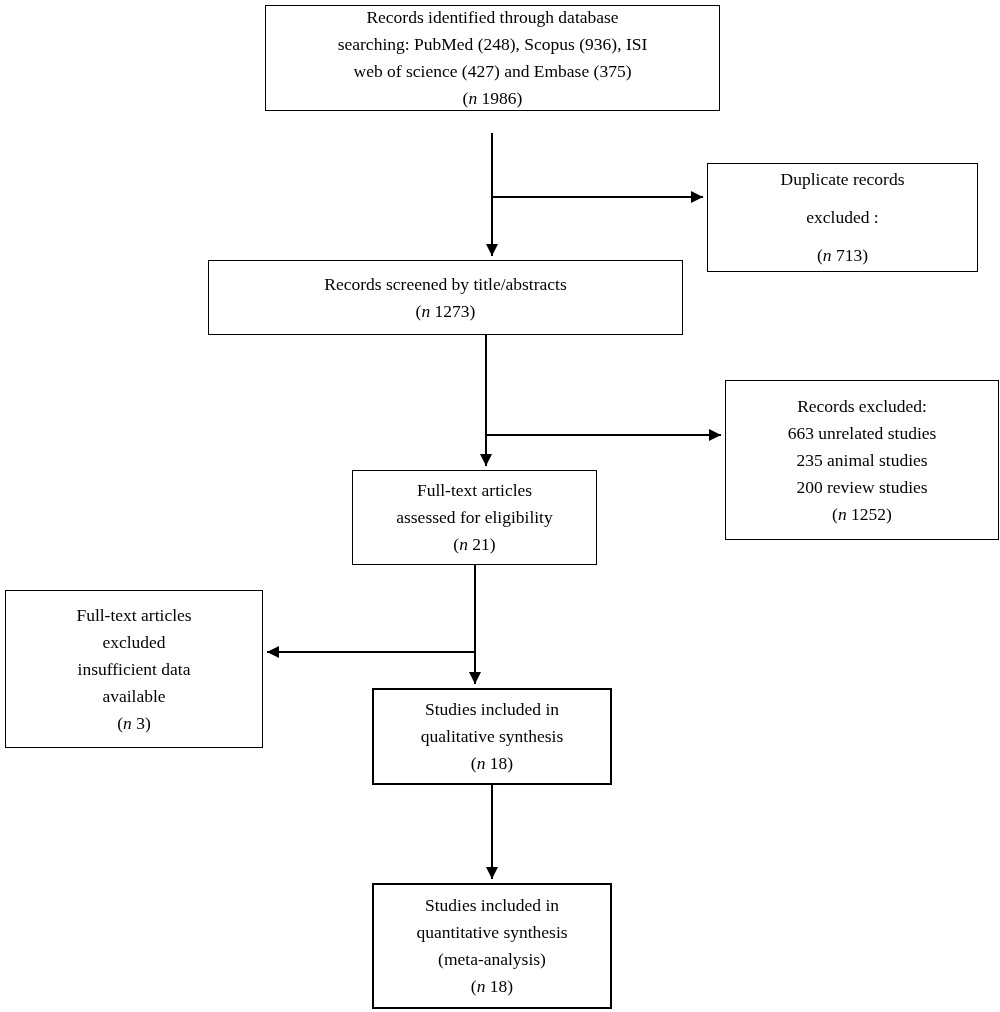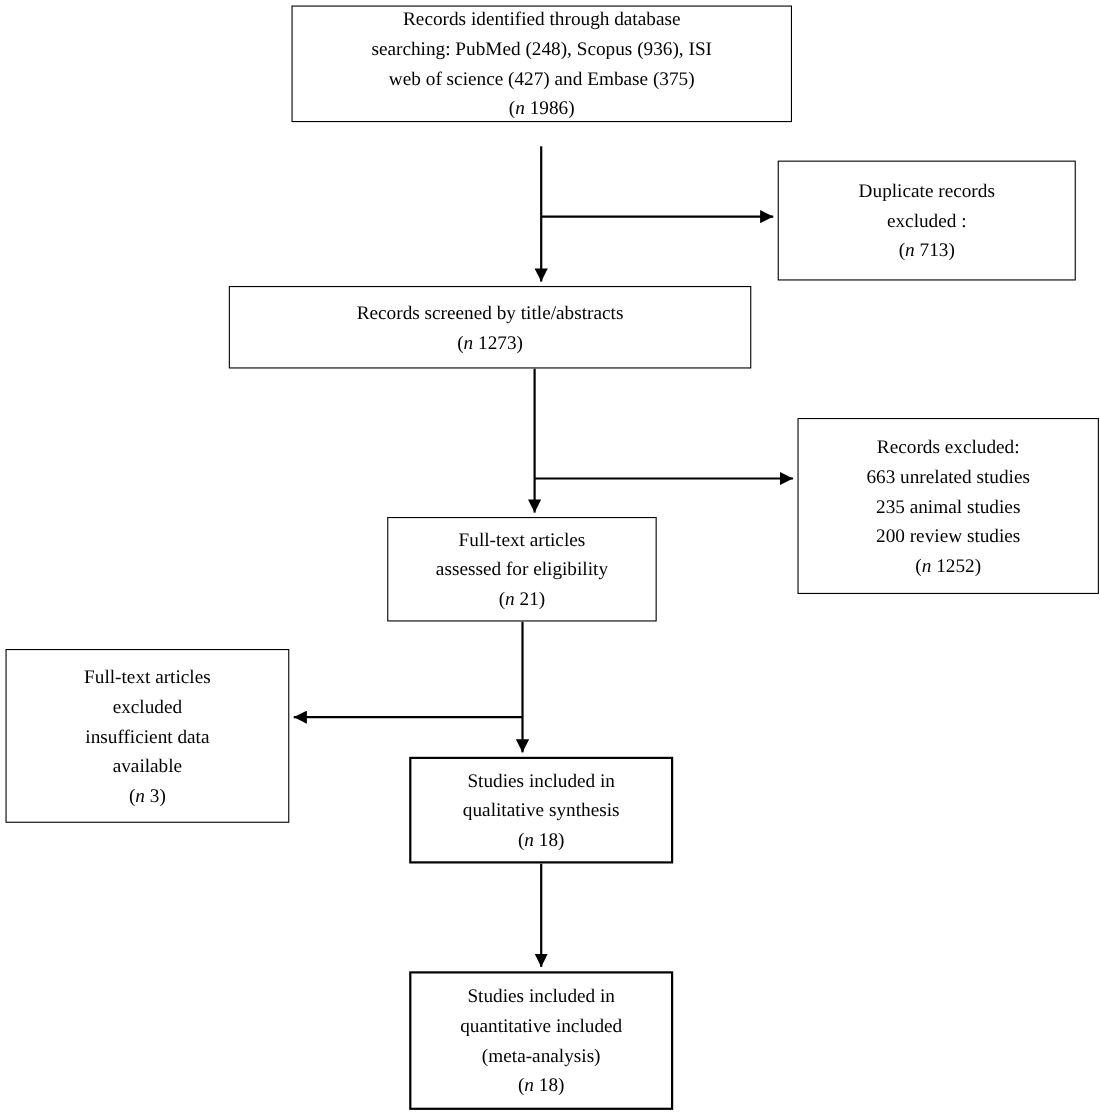--- a/index.html
+++ b/index.html
@@ -27,21 +27,21 @@
     align-items: center;
     text-align: center;
     font-size: 17.5px;
     line-height: 27px;
     padding: 2px 6px;
     z-index: 2;
   }
   .box .line { white-space: nowrap; }
   
   #box-records-identified   { left: 265px; top:   5px; width: 455px; height: 106px; }
-  #box-duplicate-excluded   { left: 707px; top: 146px; width: 271px; height: 109px; }
+  #box-duplicate-excluded   { left: 707px; top: 163px; width: 271px; height: 109px; justify-content: space-between; }
   #box-records-screened     { left: 208px; top: 260px; width: 475px; height:  75px; }
   #box-records-excluded     { left: 725px; top: 380px; width: 274px; height: 160px; }
   #box-fulltext-assessed    { left: 352px; top: 470px; width: 245px; height:  95px; }
   #box-fulltext-excluded    { left:   5px; top: 590px; width: 258px; height: 158px; }
   #box-qualitative-included { left: 372px; top: 688px; width: 240px; height:  97px; border-width: 2px; }
   #box-quantitative-included{ left: 372px; top: 883px; width: 240px; height: 126px; border-width: 2px; }
 
   svg.arrows {
     position: absolute;
     left: 0; top: 0;
@@ -115,18 +115,18 @@
     </div>
 
   <div class="box" id="box-qualitative-included">
       <div class="line">Studies included in</div>
       <div class="line">qualitative synthesis</div>
       <div class="line">(<i>n</i> 18)</div>
     </div>
 
   <div class="box" id="box-quantitative-included">
       <div class="line">Studies included in</div>
-      <div class="line">quantitative included</div>
+      <div class="line">quantitative synthesis</div>
       <div class="line">(meta-analysis)</div>
       <div class="line">(<i>n</i> 18)</div>
     </div>
 
 </div>
 
 </body></html>

